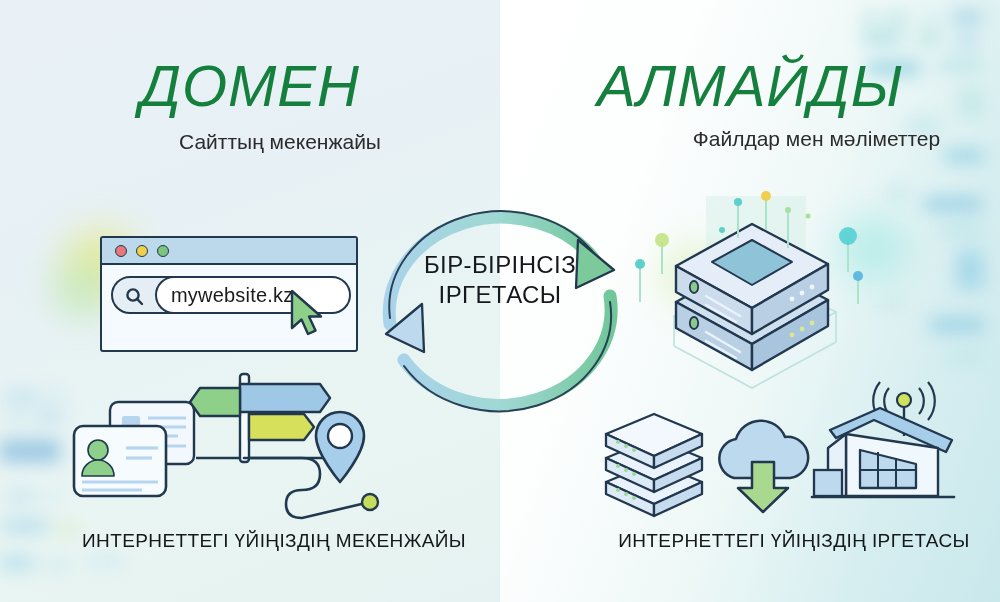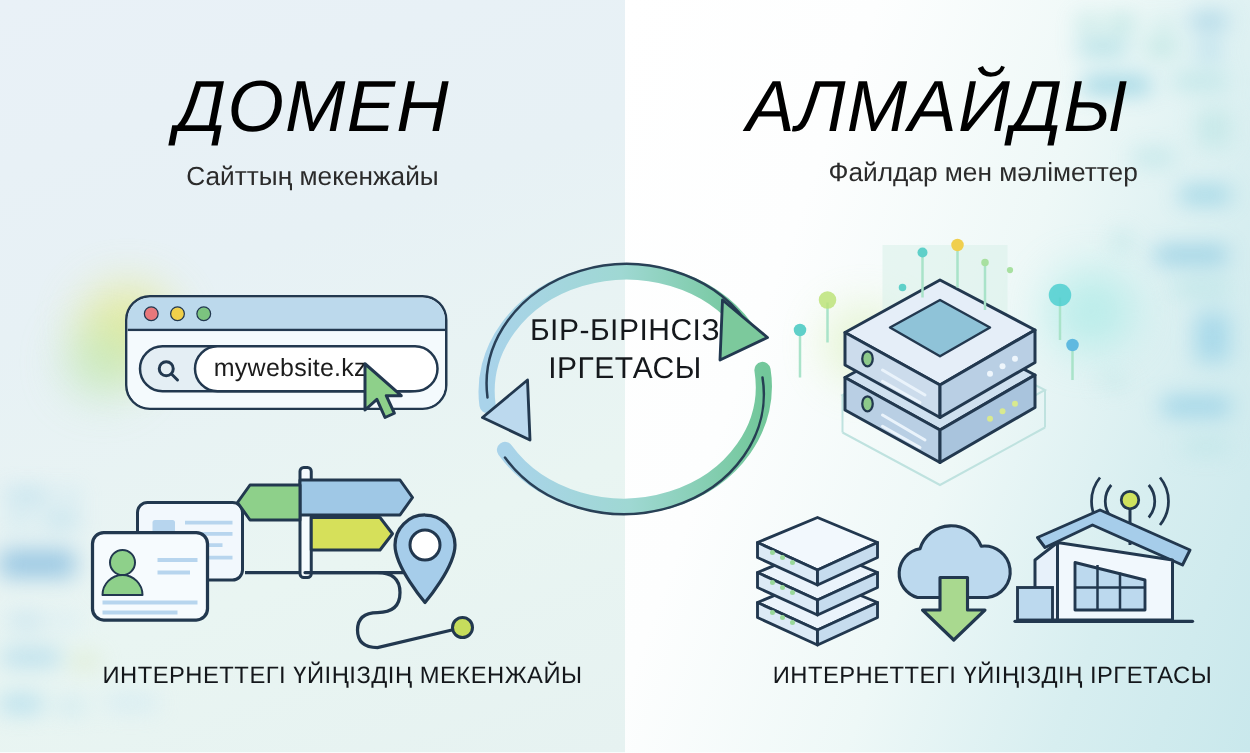--- a/index.html
+++ b/index.html
@@ -20,26 +20,26 @@
     background:linear-gradient(110deg,#ffffff 0%,#fdfefe 28%,#eef8f7 55%,#d7eef0 78%,#c9e8ec 100%);
   }
   .blur-blobs{position:absolute;left:0;top:0;width:1000px;height:602px;filter:blur(9px);opacity:.75;}
   .blur-blobs span{position:absolute;border-radius:3px;}
 
   .glow{position:absolute;border-radius:50%;filter:blur(18px);}
 
   
   .h-title{
     position:absolute;text-align:center;
-    font-style:italic;font-weight:400;color:#000000;
+    font-style:italic;font-weight:400;color:#15803d;
     letter-spacing:1px;white-space:nowrap;
   }
   .h-sub{
     position:absolute;text-align:center;color:#2b2b2b;
-    font-size:21px;line-height:27px;white-space:nowrap;
+    font-size:21px;line-height:27px;white-space:nowrap;padding-left:30px;
   }
   #title-left{left:0;top:52px;width:500px;font-size:58px;}
   #sub-left{left:0;top:128px;width:500px;}
   #title-right{left:500px;top:52px;width:500px;font-size:58px;}
   #sub-right{left:530px;top:125px;width:513px;}
 
   
   .center-text{
     position:absolute;left:380px;top:250px;width:240px;text-align:center;
     font-size:24px;line-height:30px;font-weight:400;color:#15181c;
@@ -49,22 +49,22 @@
   
   .caption{
     position:absolute;text-align:center;color:#14171b;
     font-size:19px;letter-spacing:.4px;white-space:nowrap;
   }
   #cap-left{left:0;top:530px;width:548px;}
   #cap-right{left:500px;top:530px;width:500px;padding-left:44px;}
 
   
   .browser{
-    position:absolute;left:100px;top:236px;width:258px;height:92px;
-    border:2.5px solid #22384f;border-radius:20px;background:#f4fafd;
+    position:absolute;left:100px;top:236px;width:258px;height:116px;
+    border:2.5px solid #22384f;border-radius:3px;background:#f4fafd;
     box-sizing:border-box;overflow:hidden;
   }
   .browser-bar{
     height:27px;background:#bcd9ec;border-bottom:2.5px solid #22384f;
     display:flex;align-items:center;gap:9px;padding-left:13px;box-sizing:border-box;
   }
   .dot{width:12px;height:12px;border-radius:50%;border:1.6px solid #22384f;box-sizing:border-box;}
   .browser-body{position:relative;height:62px;background:#f4fafd;}
   .searchbar{
     position:absolute;left:9px;top:11px;width:236px;height:38px;

